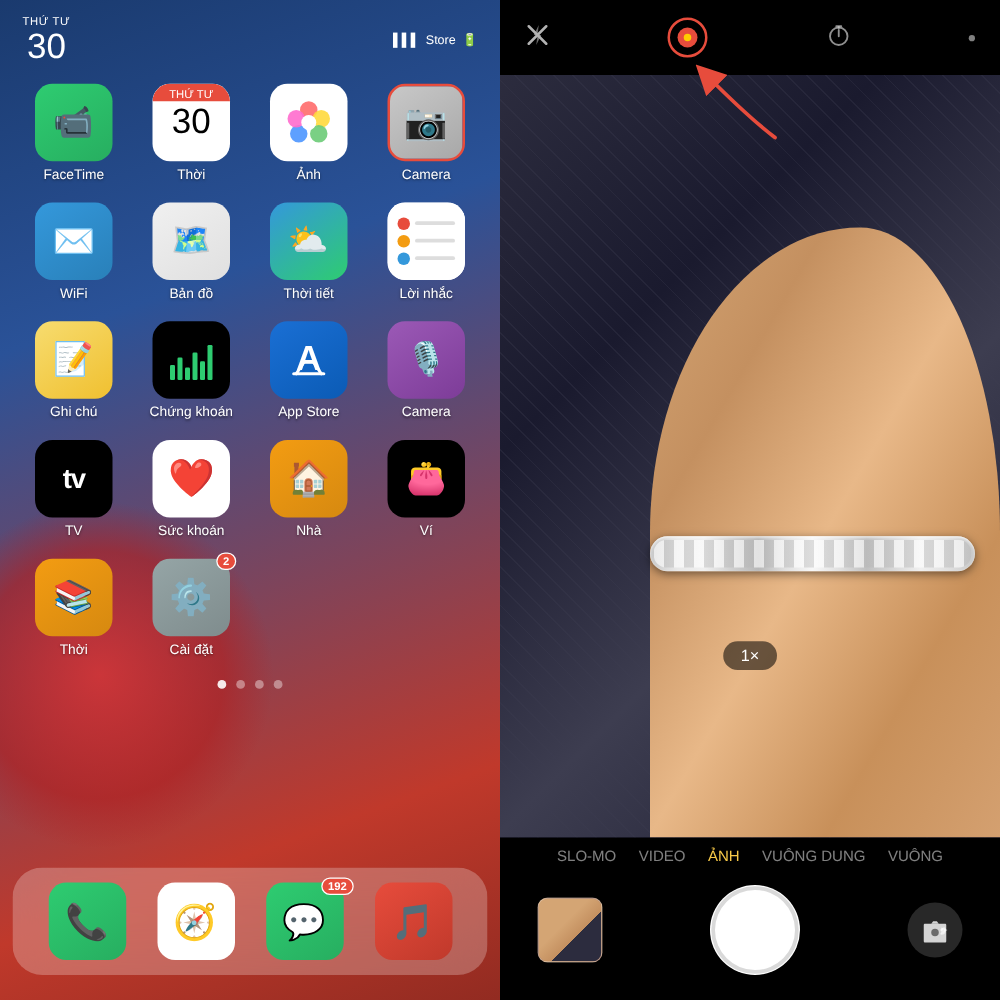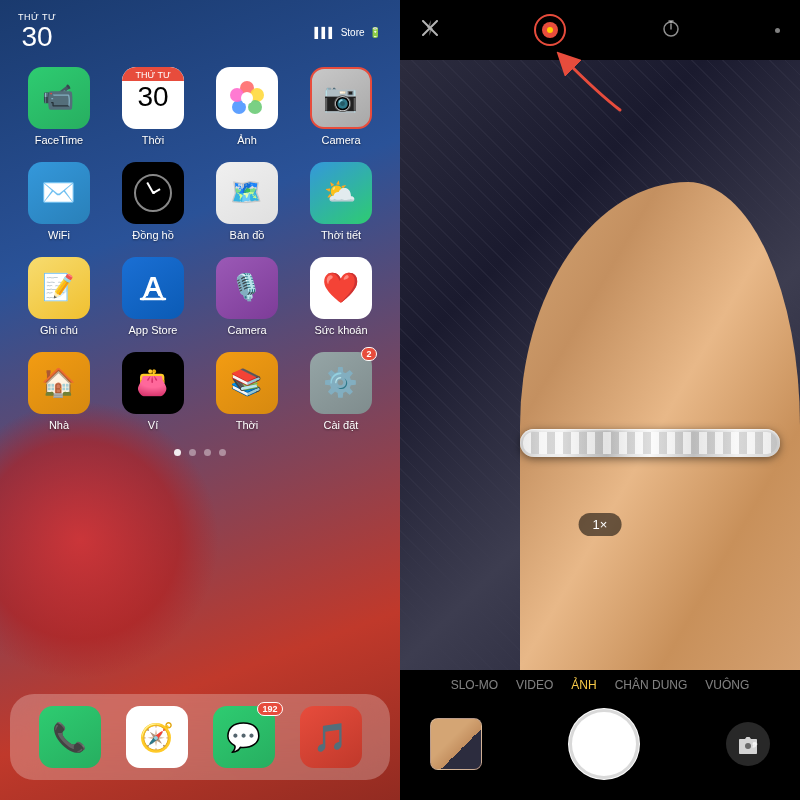--- a/index.html
+++ b/index.html
@@ -506,53 +506,75 @@
       <span class="app-label">Camera</span>
     </div>
 
     <div class="app-item">
       <div class="app-icon icon-mail">
         <span style="font-size:28px;">✉️</span>
       </div>
       <span class="app-label">WiFi</span>
     </div>
 
-    <div class="app-item">
-      <div class="app-icon icon-clock">
-        <div class="clock-face">
-          <div class="clock-hand-minute"></div>
-          <div class="clock-hand-hour"></div>
-          <div style="position:absolute;width:3px;height:3px;border-radius:50%;background:white;"></div>
-        </div>
-      </div>
-      <span class="app-label">Đồng hồ</span>
-    </div>
 
     <div class="app-item">
       <div class="app-icon icon-maps">
         <span style="font-size:26px;">🗺️</span>
       </div>
       <span class="app-label">Bản đồ</span>
     </div>
 
     <div class="app-item">
       <div class="app-icon icon-weather">
         <span style="font-size:26px;">⛅</span>
       </div>
       <span class="app-label">Thời tiết</span>
     </div>
 
+    <div class="app-item">
+      <div class="app-icon icon-reminders" style="overflow:hidden;">
+        <div style="width:100%;height:100%;background:white;border-radius:14px;display:flex;flex-direction:column;justify-content:center;padding:6px 8px;gap:4px;">
+          <div style="display:flex;align-items:center;gap:4px;">
+              <div style="width:10px;height:10px;border-radius:50%;background:#e74c3c;"></div>
+              <div style="height:3px;background:#ddd;flex:1;border-radius:2px;"></div>
+            </div>
+          <div style="display:flex;align-items:center;gap:4px;">
+              <div style="width:10px;height:10px;border-radius:50%;background:#f39c12;"></div>
+              <div style="height:3px;background:#ddd;flex:1;border-radius:2px;"></div>
+            </div>
+          <div style="display:flex;align-items:center;gap:4px;">
+              <div style="width:10px;height:10px;border-radius:50%;background:#3498db;"></div>
+              <div style="height:3px;background:#ddd;flex:1;border-radius:2px;"></div>
+            </div>
+        </div>
+      </div>
+      <span class="app-label">Lời nhắc</span>
+    </div>
 
     <div class="app-item">
       <div class="app-icon icon-notes">
         <span style="font-size:26px;">📝</span>
       </div>
       <span class="app-label">Ghi chú</span>
     </div>
 
+    <div class="app-item">
+      <div class="app-icon icon-stocks">
+        <div style="display:flex;align-items:flex-end;gap:2px;height:32px;">
+          <div style="width:4px;height:12px;background:#2ecc71;border-radius:1px;"></div>
+          <div style="width:4px;height:18px;background:#2ecc71;border-radius:1px;"></div>
+          <div style="width:4px;height:10px;background:#2ecc71;border-radius:1px;"></div>
+          <div style="width:4px;height:22px;background:#2ecc71;border-radius:1px;"></div>
+          <div style="width:4px;height:15px;background:#2ecc71;border-radius:1px;"></div>
+          <div style="width:4px;height:28px;background:#2ecc71;border-radius:1px;"></div>
+        </div>
+      </div>
+      <span class="app-label">Chứng khoán</span>
+    </div>
 
     <div class="app-item">
       <div class="app-icon icon-appstore">
 
         <svg width="36" height="36" viewBox="0 0 36 36">
           <text x="18" y="26" text-anchor="middle" font-size="28" font-weight="700" fill="white" font-family="Arial">A</text>
           <line x1="8" y1="29" x2="14" y2="20" stroke="white" stroke-width="2.5" stroke-linecap="round"></line>
           <line x1="28" y1="29" x2="22" y2="20" stroke="white" stroke-width="2.5" stroke-linecap="round"></line>
           <line x1="6" y1="29" x2="30" y2="29" stroke="white" stroke-width="2.5" stroke-linecap="round"></line>
         </svg>
@@ -560,20 +582,26 @@
       <span class="app-label">App Store</span>
     </div>
 
     <div class="app-item">
       <div class="app-icon icon-podcasts">
         <span style="font-size:26px;">🎙️</span>
       </div>
       <span class="app-label">Camera</span>
     </div>
 
+    <div class="app-item">
+      <div class="app-icon icon-tv">
+        <span style="color:white;font-size:22px;font-weight:700;letter-spacing:-1px;">tv</span>
+      </div>
+      <span class="app-label">TV</span>
+    </div>
 
     <div class="app-item">
       <div class="app-icon icon-health">
         <span style="color:#e74c3c;font-size:30px;">❤️</span>
       </div>
       <span class="app-label">Sức khoán</span>
     </div>
 
     <div class="app-item">
       <div class="app-icon icon-home">
@@ -695,21 +723,21 @@
 
     <div class="zoom-pill">
       <span>1×</span>
     </div>
   </div>
 
   <div class="camera-mode-strip">
     <span class="mode-label">SLO-MO</span>
     <span class="mode-label">VIDEO</span>
     <span class="mode-label active" style="color:#f7c948;">ẢNH</span>
-    <span class="mode-label">CHÂN DUNG</span>
+    <span class="mode-label">VUÔNG DUNG</span>
     <span class="mode-label">VUÔNG</span>
   </div>
 
   <div class="camera-controls">
 
     <div class="thumbnail">
       <div style="width:100%;height:100%;background:linear-gradient(135deg,#d4a574 40%,#c49060 60%,#2c2c3e 60%);">
       </div>
     </div>
 

